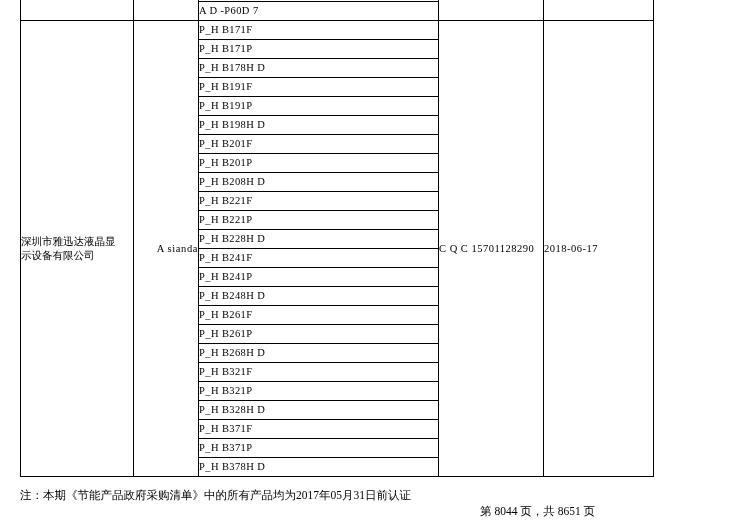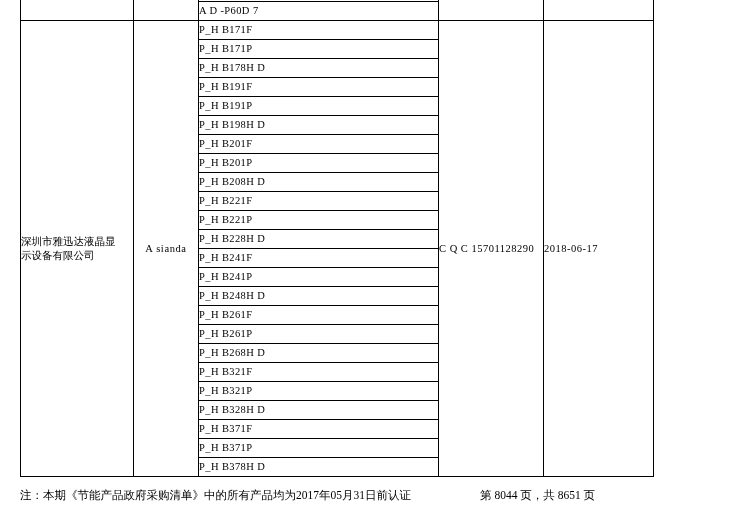--- a/index.html
+++ b/index.html
@@ -46,21 +46,21 @@
 
   td.company-cell {
     font-size: 11px;
     padding: 0 4px;
   }
   td.company-cell .line {
     display: block;
     white-space: nowrap;
   }
   td.brand-cell {
-    text-align: center;
+    text-align: right;
     font-size: 10.5px;
     letter-spacing: 0.6px;
   }
   td.model-cell {
     text-align: left;
     padding-left: 6px;
     height: 18px;
     letter-spacing: 0.4px;
     white-space: nowrap;
   }
@@ -82,21 +82,21 @@
   .footer .note {
     position: absolute;
     left: 20px;
     top: 0;
     white-space: nowrap;
     font-family: "Liberation Serif", serif;
   }
   .footer .pageinfo {
     position: absolute;
     left: 480px;
-    top: 0;
+    top: 16px;
     white-space: nowrap;
   }
 </style>
 </head>
 <body>
 
 <div class="page">
 
   <table class="doc-table">
     <colgroup>

